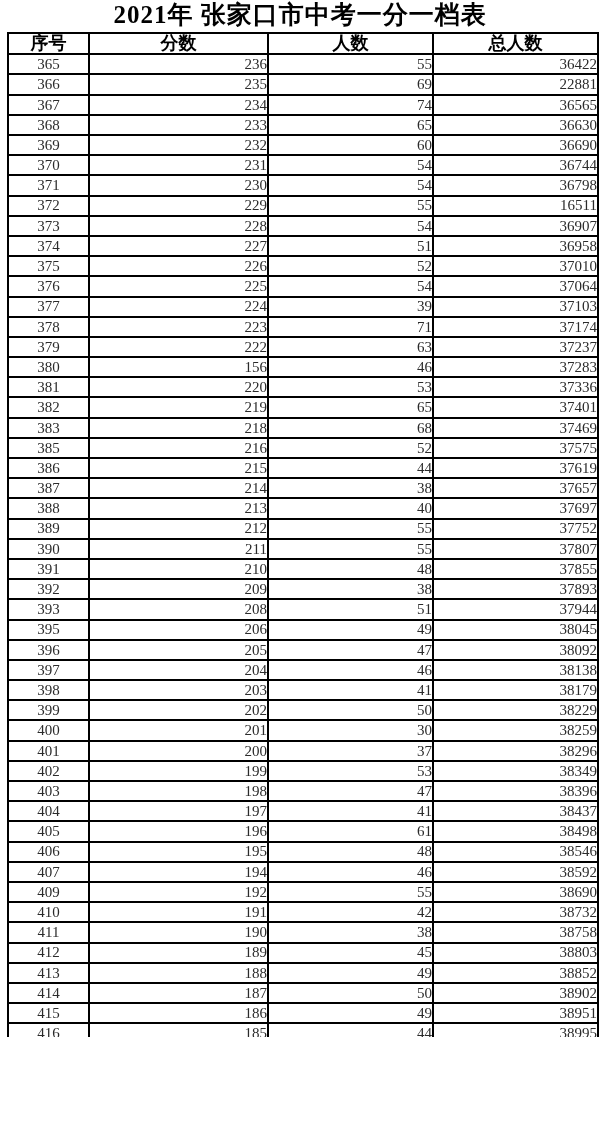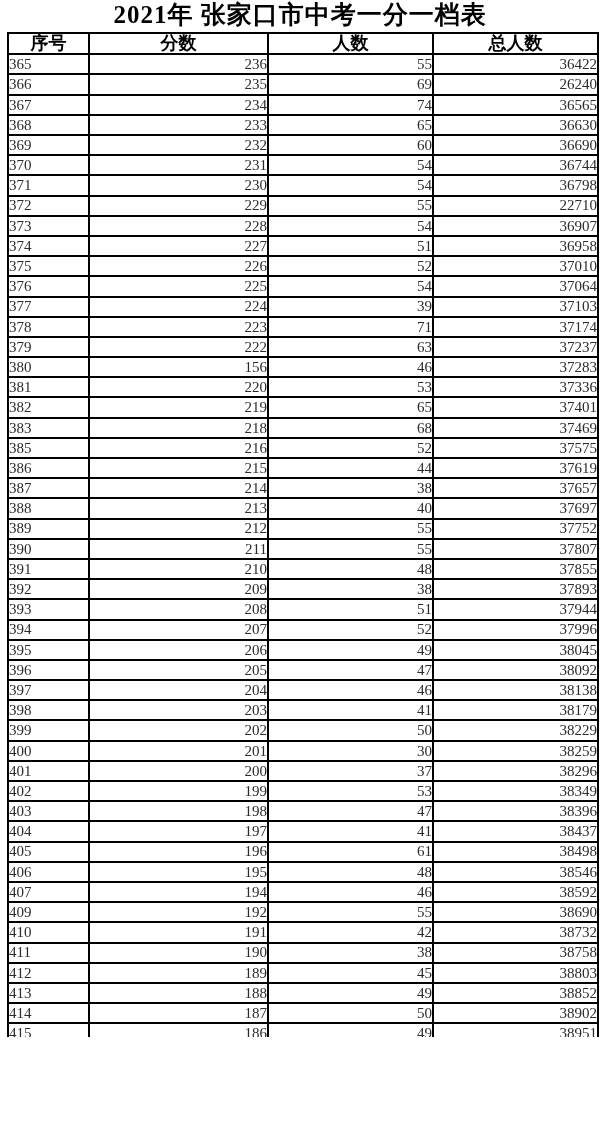--- a/index.html
+++ b/index.html
@@ -44,21 +44,21 @@
     white-space: nowrap;
   }
   table.score-table th {
     font-weight: bold;
     text-align: center;
     font-size: 18px;
     color: #000;
     height: 19px;
   }
   td.c-center {
-    text-align: left;
+    text-align: center;
     color: #2b2b2b;
   }
   td.c-num {
     text-align: right;
     padding-right: 6px;
     color: #2b2b2b;
   }
   .footer {
     margin-top: 9px;
     text-align: center;
@@ -92,21 +92,21 @@
         <tr>
           <td class="c-center">365</td>
           <td class="c-num">236</td>
           <td class="c-num">55</td>
           <td class="c-num">36422</td>
         </tr>
         <tr>
           <td class="c-center">366</td>
           <td class="c-num">235</td>
           <td class="c-num">69</td>
-          <td class="c-num">26240</td>
+          <td class="c-num">22881</td>
         </tr>
         <tr>
           <td class="c-center">367</td>
           <td class="c-num">234</td>
           <td class="c-num">74</td>
           <td class="c-num">36565</td>
         </tr>
         <tr>
           <td class="c-center">368</td>
           <td class="c-num">233</td>
@@ -128,21 +128,21 @@
         <tr>
           <td class="c-center">371</td>
           <td class="c-num">230</td>
           <td class="c-num">54</td>
           <td class="c-num">36798</td>
         </tr>
         <tr>
           <td class="c-center">372</td>
           <td class="c-num">229</td>
           <td class="c-num">55</td>
-          <td class="c-num">22710</td>
+          <td class="c-num">16511</td>
         </tr>
         <tr>
           <td class="c-center">373</td>
           <td class="c-num">228</td>
           <td class="c-num">54</td>
           <td class="c-num">36907</td>
         </tr>
         <tr>
           <td class="c-center">374</td>
           <td class="c-num">227</td>
@@ -249,26 +249,20 @@
           <td class="c-center">392</td>
           <td class="c-num">209</td>
           <td class="c-num">38</td>
           <td class="c-num">37893</td>
         </tr>
         <tr>
           <td class="c-center">393</td>
           <td class="c-num">208</td>
           <td class="c-num">51</td>
           <td class="c-num">37944</td>
-        </tr>
-        <tr>
-          <td class="c-center">394</td>
-          <td class="c-num">207</td>
-          <td class="c-num">52</td>
-          <td class="c-num">37996</td>
         </tr>
         <tr>
           <td class="c-center">395</td>
           <td class="c-num">206</td>
           <td class="c-num">49</td>
           <td class="c-num">38045</td>
         </tr>
         <tr>
           <td class="c-center">396</td>
           <td class="c-num">205</td>

